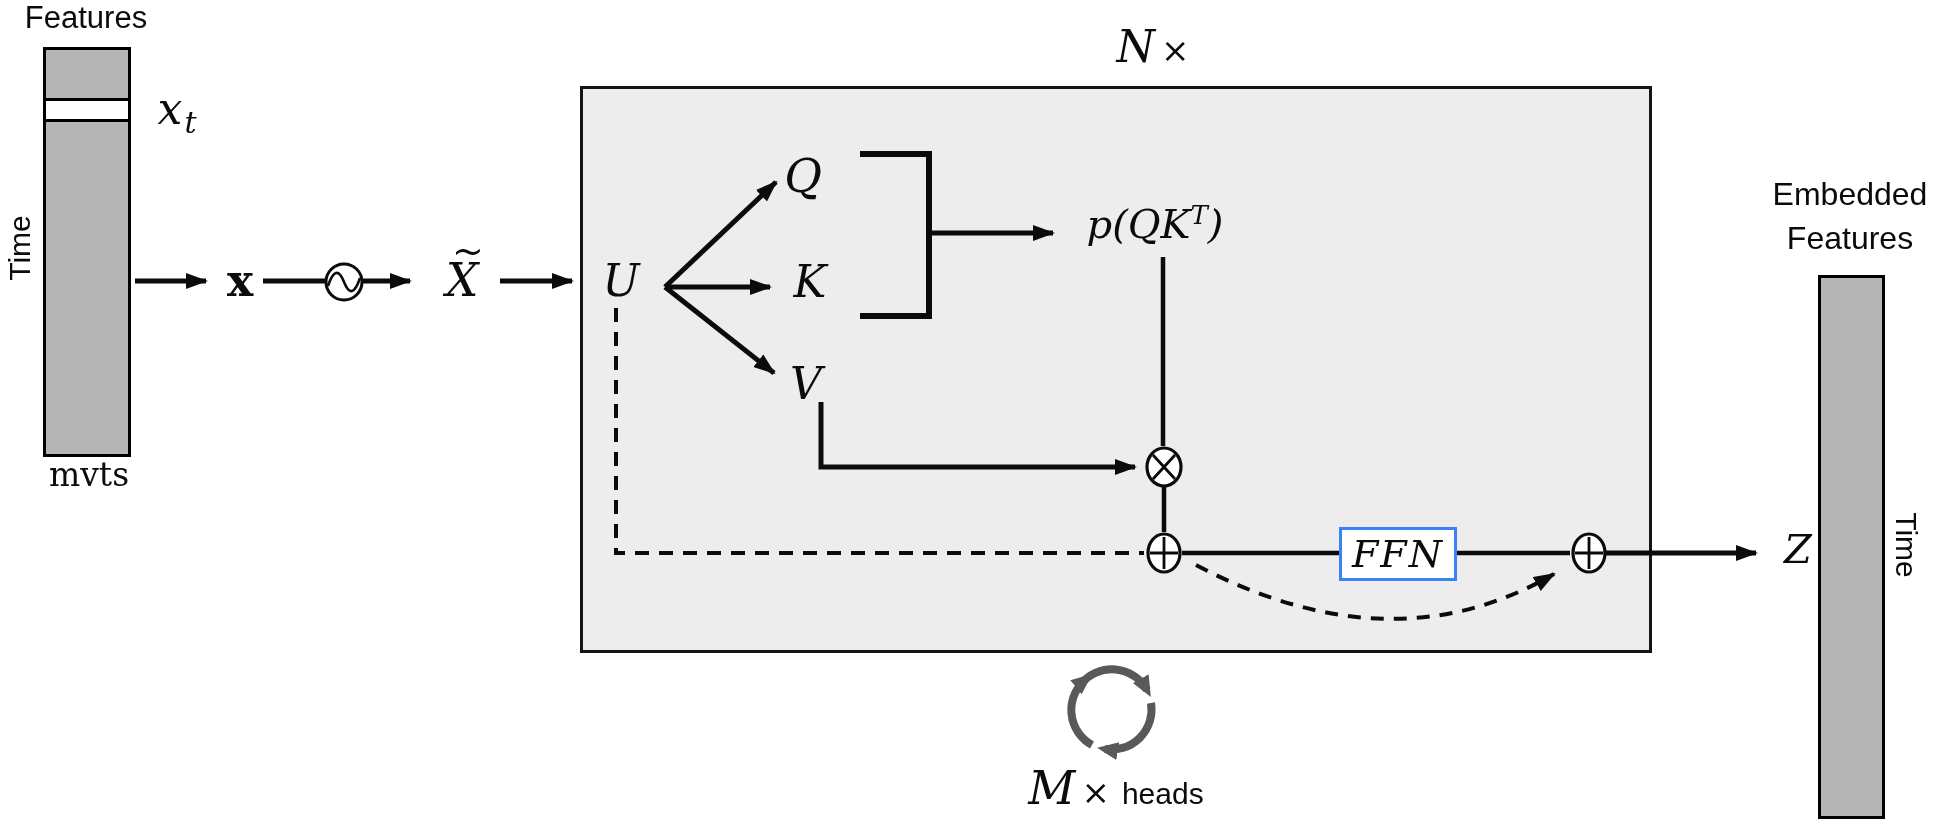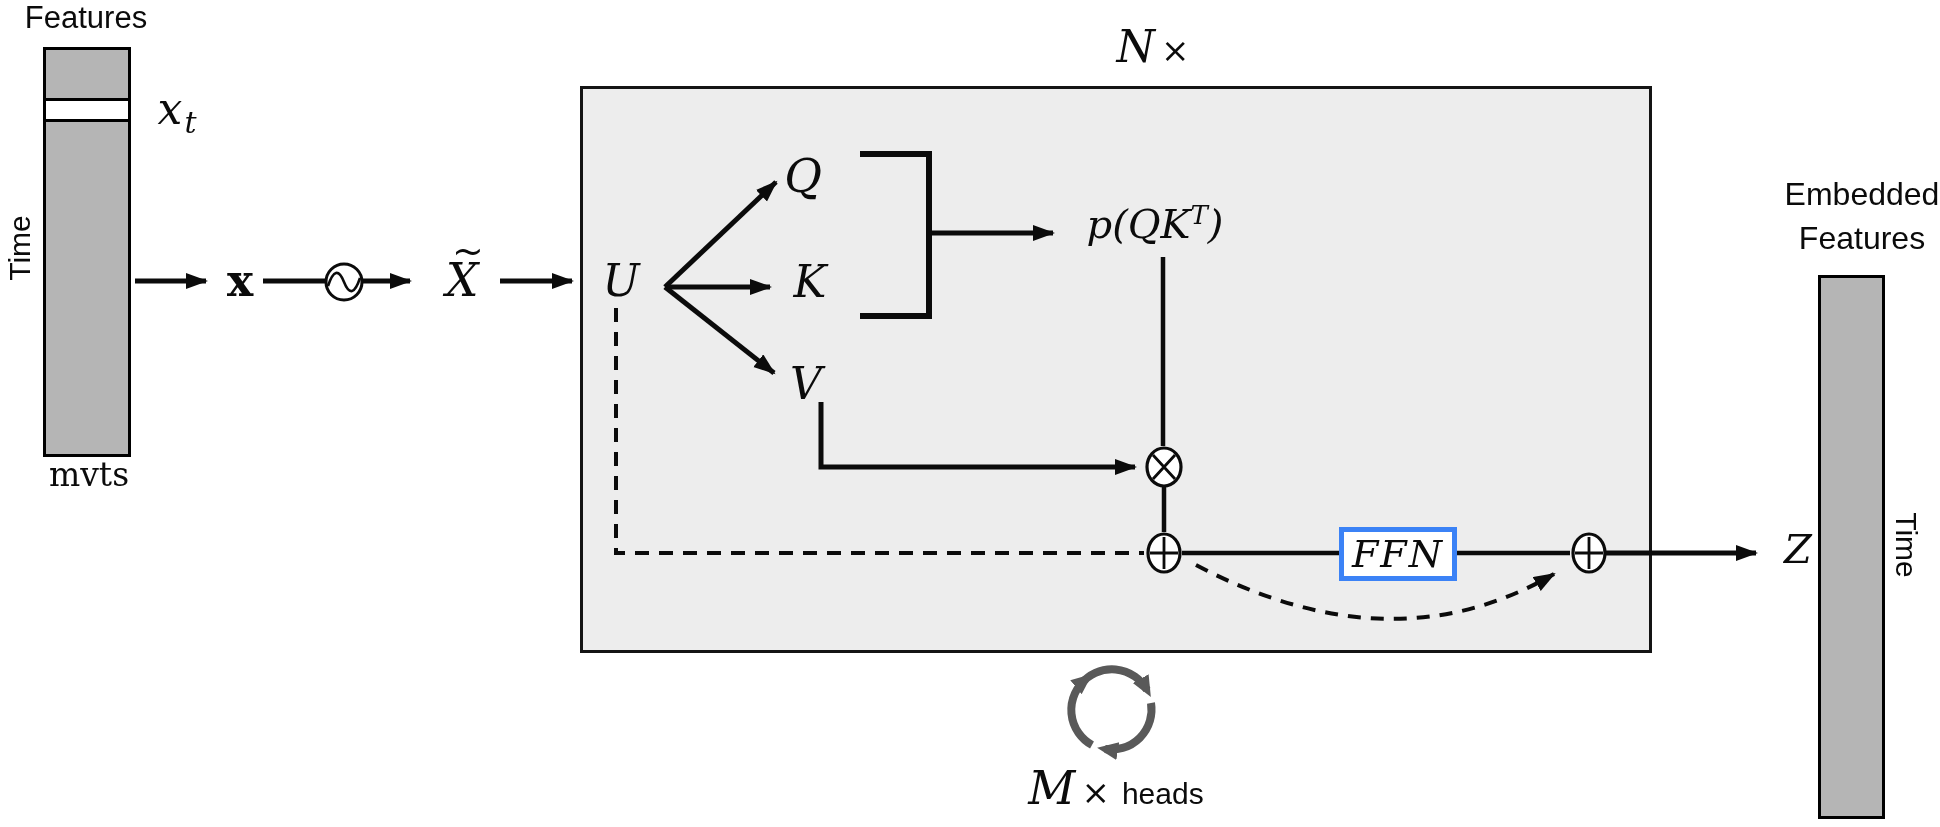--- a/index.html
+++ b/index.html
@@ -16,23 +16,23 @@
   .serif{font-family:"DejaVu Serif",serif;}
   .math{font-family:"DejaVu Serif",serif;font-style:italic;}
   .rot-ccw{transform:translate(-50%,-50%) rotate(-90deg);}
   .rot-cw{transform:translate(-50%,-50%) rotate(90deg);}
   .baseline-row{display:inline-flex;align-items:baseline;}
   sub.t{font-size:30px;font-style:italic;position:relative;top:9px;left:2px;}
   sup.T{font-size:26px;font-style:italic;position:relative;top:-14px;}
   #x-tilde-label{display:flex;flex-direction:column;align-items:center;line-height:1;}
   #x-tilde-label .accent{font-size:38px;height:12px;line-height:12px;transform:translateX(6px);font-style:normal;}
   #ffn-box{position:absolute;left:1339px;top:527px;width:118px;height:54px;background:#fff;
-          border:5px solid #3b82f6;box-sizing:border-box;display:flex;align-items:center;justify-content:center;z-index:3;}
+          border:3px solid #3b82f6;box-sizing:border-box;display:flex;align-items:center;justify-content:center;z-index:3;}
   #ffn-box .lbl{font-family:"DejaVu Serif",serif;font-style:italic;font-size:38px;letter-spacing:2px;}
-  #embedded-title{text-align:center;line-height:44px;font-size:32px;margin-left:12px;}
+  #embedded-title{text-align:center;line-height:44px;font-size:32px;}
 </style>
 </head>
 <body>
 
 <div id="canvas">
 
   <div class="bar" id="left-bar" style="left:43px;top:47px;width:88px;height:410px;">
     <div id="white-band"></div>
   </div>
 

